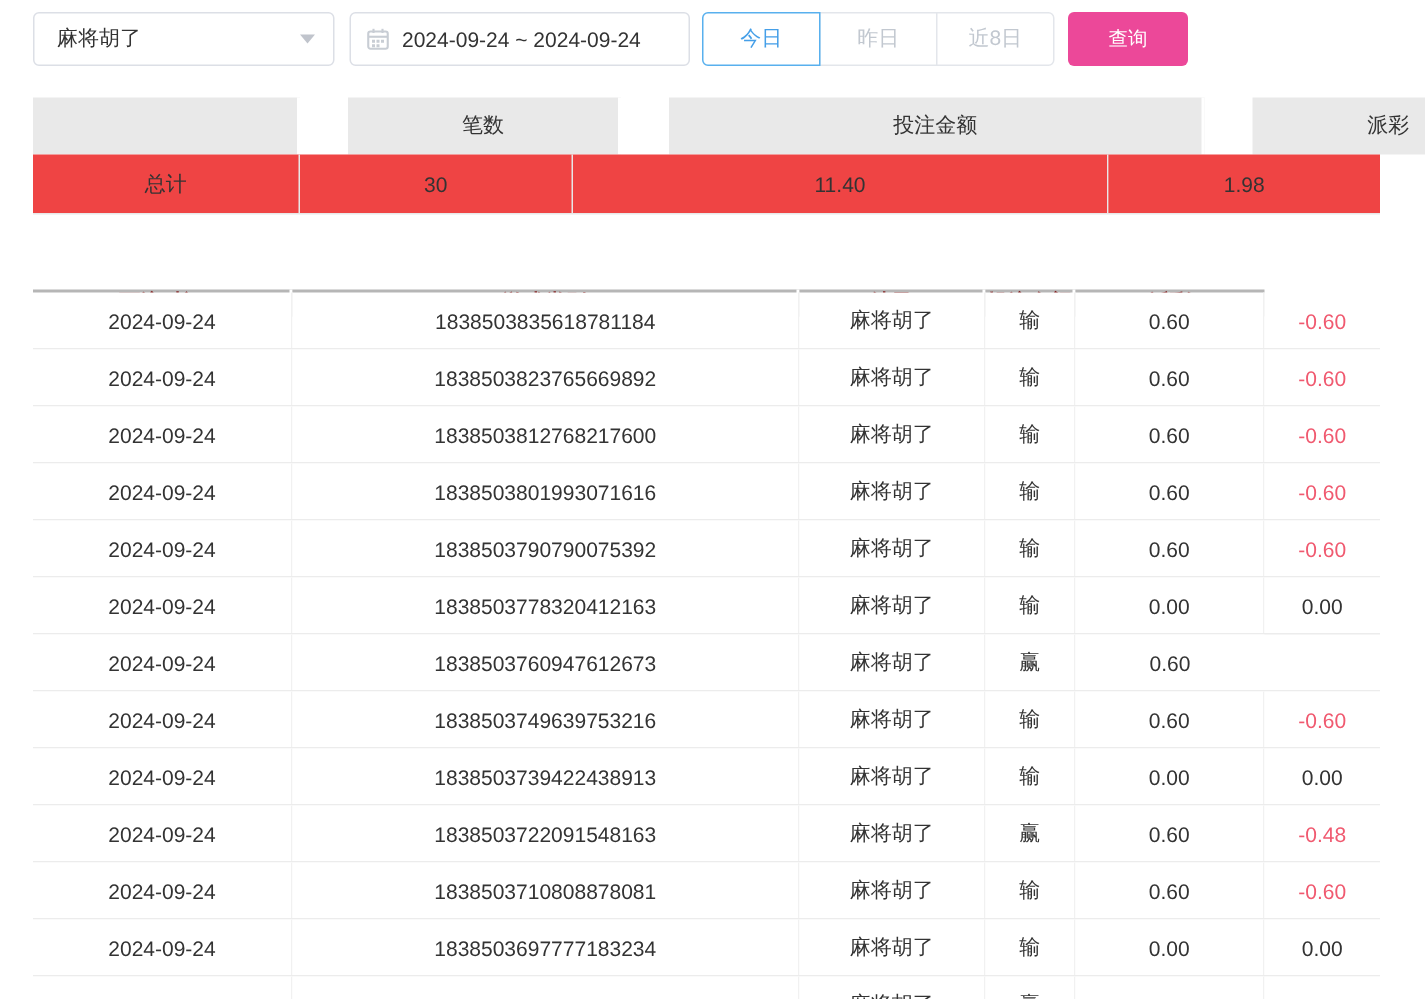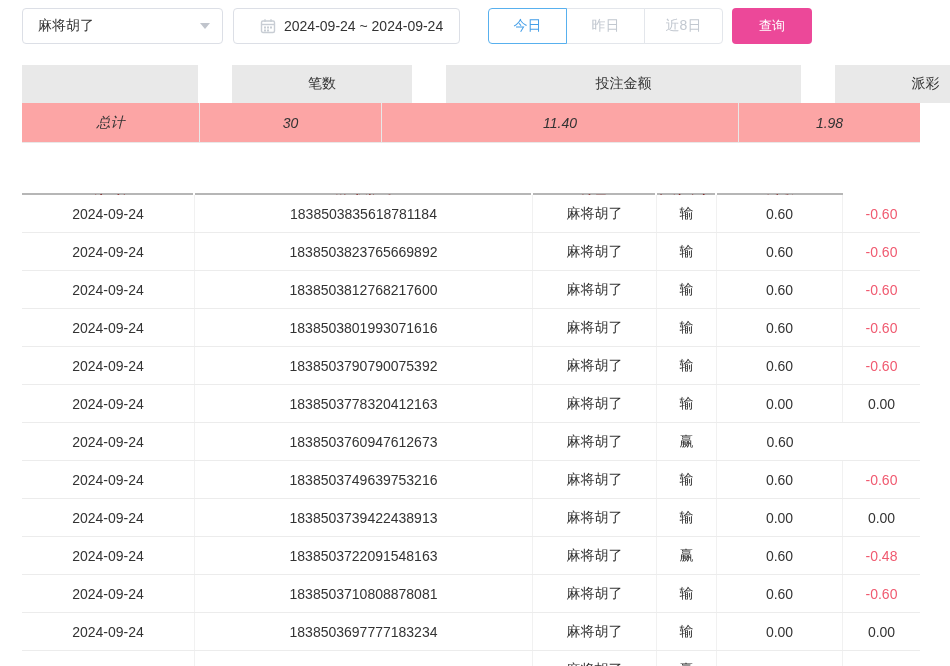--- a/index.html
+++ b/index.html
@@ -14,26 +14,26 @@
     width: 201px; height: 36px; border: 1px solid #dcdfe6; border-radius: 4px;
     display: flex; align-items: center; justify-content: space-between;
     padding: 0 12px 0 15px; background: #fff; cursor: pointer;
   }
   .caret {
     width: 0; height: 0; border-left: 5px solid transparent; border-right: 5px solid transparent;
     border-top: 6px solid #c0c4cc;
   }
   .datebox {
     margin-left: 10px; width: 227px; height: 36px; border: 1px solid #dcdfe6; border-radius: 4px;
-    display: flex; align-items: center; padding: 0 26px; background: #fff; cursor: pointer;
+    display: flex; align-items: center; padding: 0 10px; background: #fff; cursor: pointer;
   }
   .datebox .cal { margin-right: 8px; flex: 0 0 auto; display: flex; }
   .datebox .dtext { white-space: nowrap; color: #333; }
 
-  .btn-group { margin-left: 28px; display: flex; }
+  .btn-group { margin-left: 8px; display: flex; }
   .seg {
     width: 79px; height: 36px; background: #fff; border: 1px solid #e3e6eb;
     color: #c2c8d0; font-size: 14px; cursor: pointer; margin-left: -1px;
     font-family: inherit;
   }
   .seg:first-child { border-radius: 4px 0 0 4px; margin-left: 0; }
   .seg:last-child { border-radius: 0 4px 4px 0; }
   .seg.active { border: 1px solid #58b0ee; color: #459fe8; position: relative; z-index: 2; }
 
   .query {
@@ -44,22 +44,22 @@
   
   .summary { margin: 21px 0 0 22px; width: 898px; }
   .summary .shead { display: grid; grid-template-columns: 178px 182px 357px 181px; height: 38px; gap: 32px; }
   .summary .shead .scell {
     background: #e9e9e9; display: flex; align-items: center; justify-content: center;
     border-right: 2px solid #fff; color: #333;
   }
   .summary .shead .scell:last-child { border-right: none; }
   .summary .sbody { display: grid; grid-template-columns: 178px 182px 357px 181px; height: 40px; border-bottom: 1px solid #e8e8e8; }
   .summary .sbody .scell {
-    background: #fca5a5; display: flex; align-items: center; justify-content: center;
-    border-right: 1px solid #e8e8e8; color: #333; font-style: italic;
+    background: #ef4444; display: flex; align-items: center; justify-content: center;
+    border-right: 1px solid #e8e8e8; color: #333;
   }
   .summary .sbody .scell:last-child { border-right: none; }
 
   
   .records { margin: 15px 0 0 22px; width: 898px; }
   .thead { display: grid; grid-template-columns: 173px 338px 124px 60px 126px 77px; height: 37px; }
   .thead .hcell {
     background: #b6b6b6; color: #7f1d1d; font-weight: 700; font-size: 14px;
     display: flex; align-items: center; justify-content: center; border-right: 2px solid #fff; margin-top: 35px;
   }

